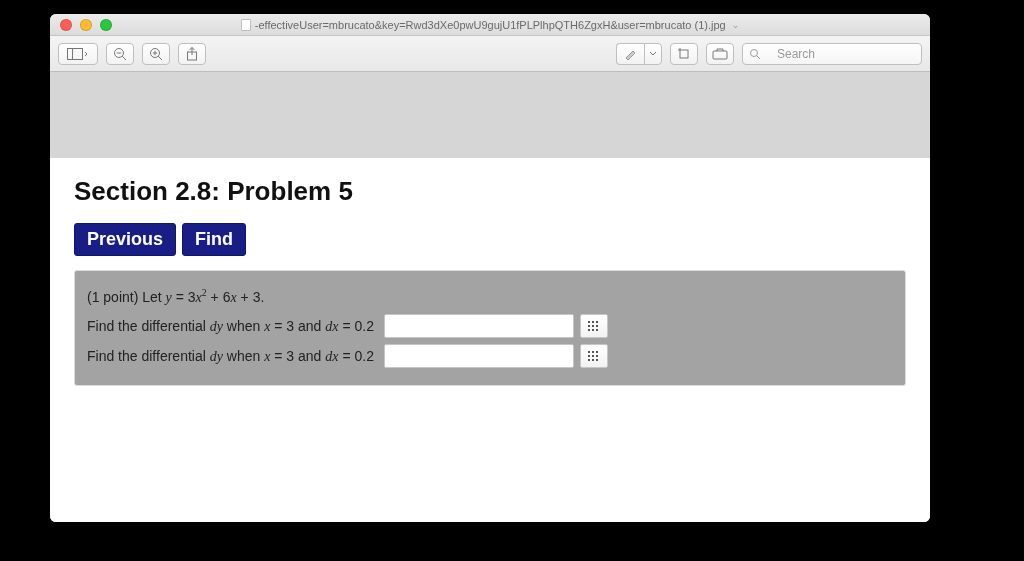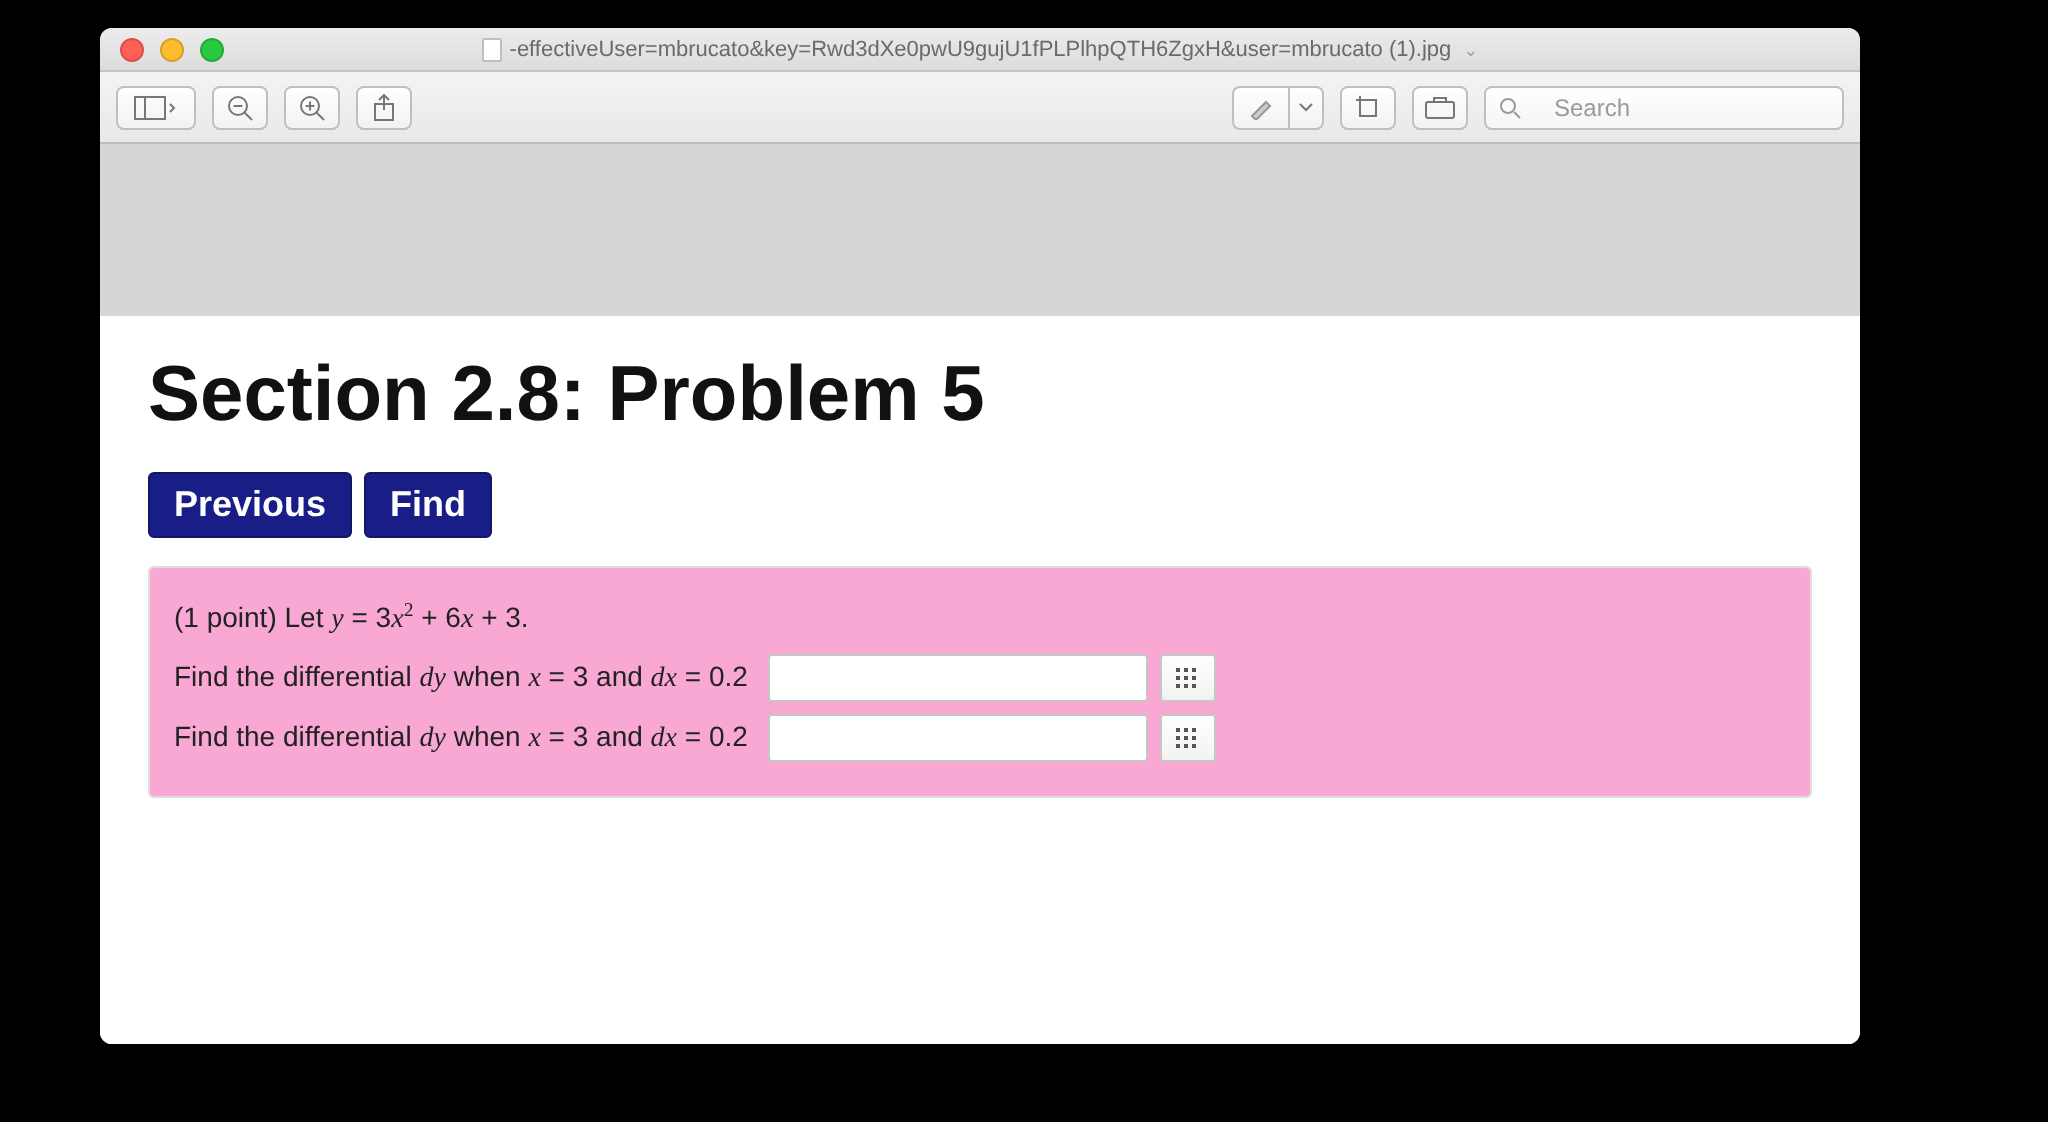--- a/index.html
+++ b/index.html
@@ -81,21 +81,21 @@
   .chrome-bg { flex: 1; background: #d6d6d6; overflow: hidden; display:flex; flex-direction:column; }
   .gap-top { height: 86px; }
   .page {
     background: #fff;
     flex: 1;
     padding: 18px 24px 24px 24px;
   }
   .page h1 {
     font-family: "Helvetica Neue", Arial, sans-serif;
     font-weight: 800;
-    font-size: 39px;
+    font-size: 26px;
     color: #111;
     margin-bottom: 16px;
   }
   .navbtns { display: flex; gap: 6px; margin-bottom: 14px; }
   .navbtn {
     background: #1a237e;
     background: #1b1f8a;
     background: #191d86;
     color: #fff;
     font-weight: 700;
@@ -103,21 +103,21 @@
     padding: 5px 12px;
     border-radius: 3px;
     border: 1px solid #111766;
     cursor: pointer;
   }
 
   .problem-box {
     border: 1px solid #dcdcdc;
     border-radius: 3px;
     padding: 10px 12px 14px 12px;
-    background: #f9a8d4;
+    background: #a3a3a3;
   }
   .pline {
     font-size: 14px;
     color: #222;
     font-family: "Helvetica Neue", Arial, sans-serif;
     display: flex;
     align-items: center;
     gap: 6px;
     min-height: 30px;
   }

